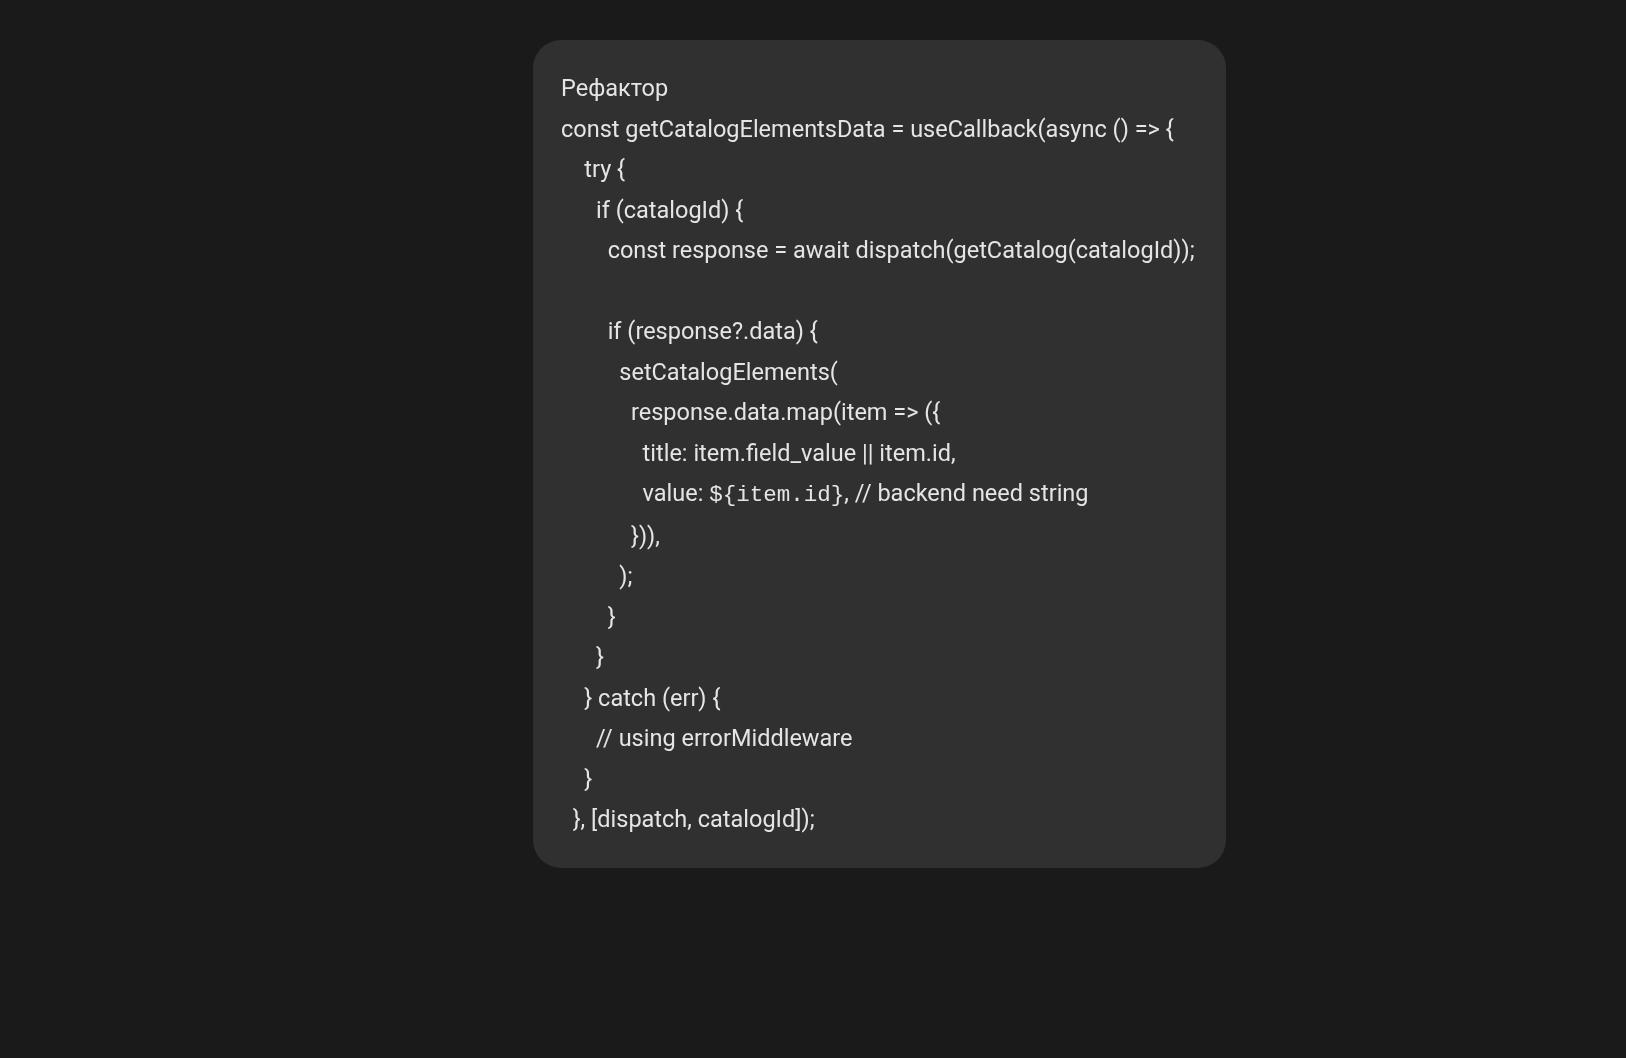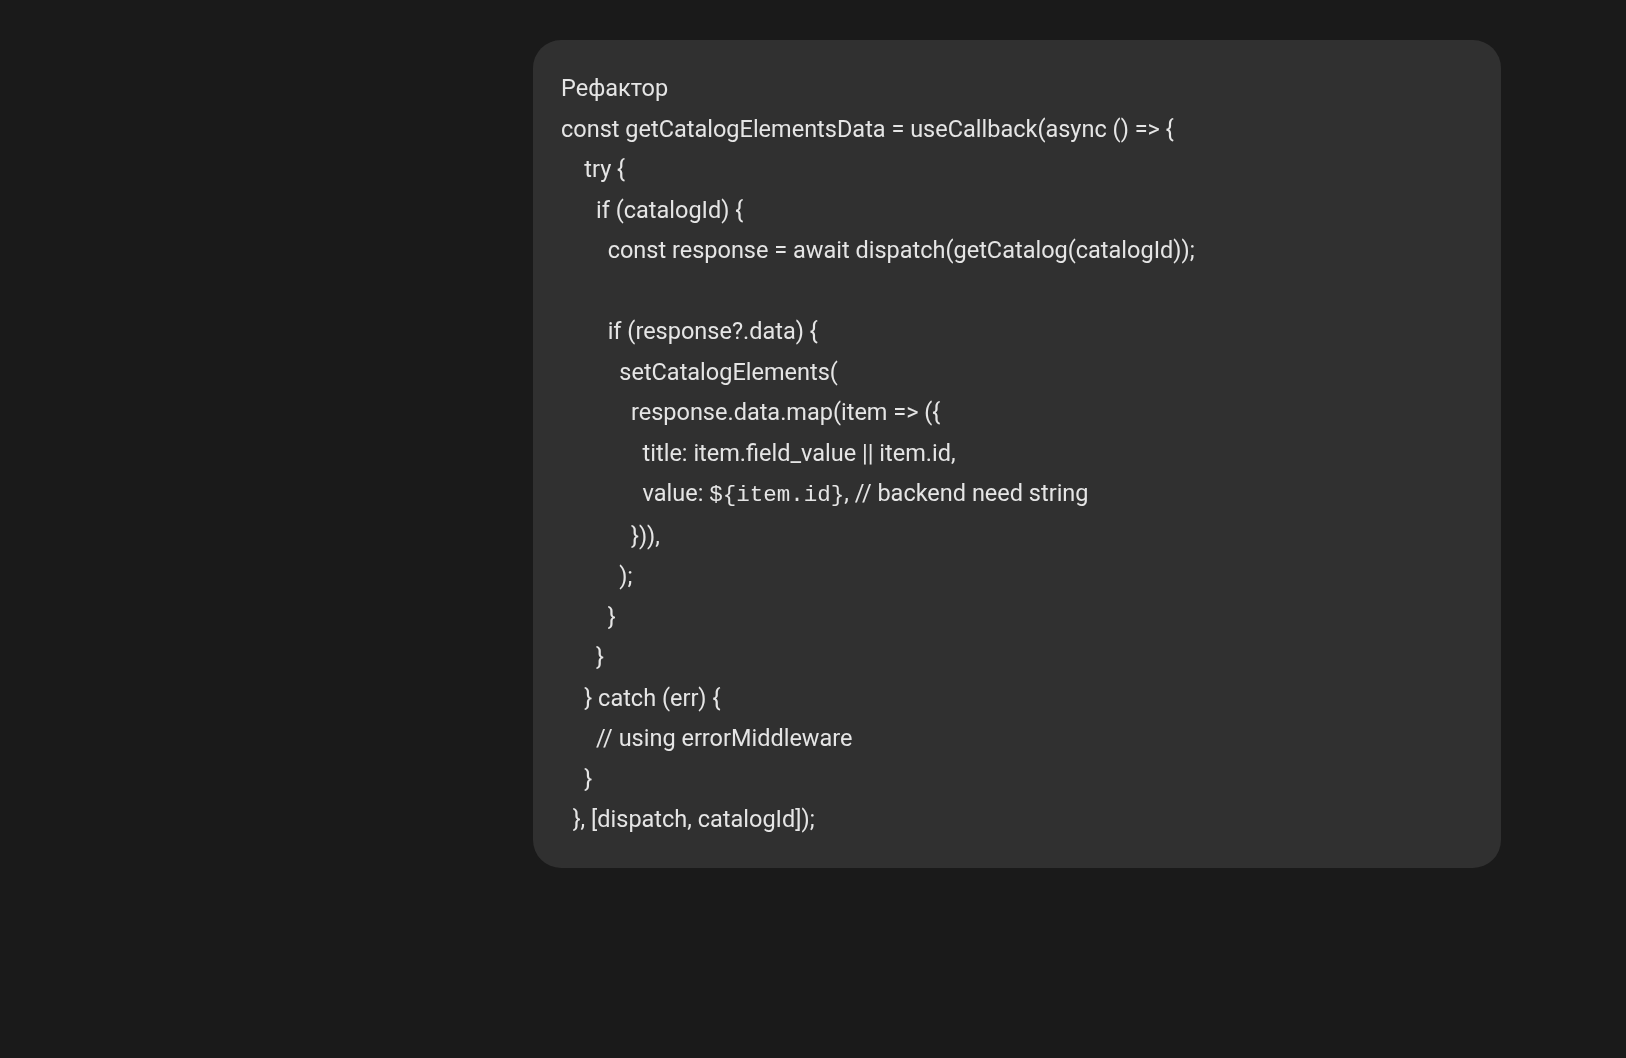--- a/index.html
+++ b/index.html
@@ -13,21 +13,21 @@
       width: 1626px;
       height: 1058px;
       font-family: -apple-system, BlinkMacSystemFont, "Segoe UI", Roboto, Helvetica, Arial, sans-serif;
       overflow: hidden;
     }
     
     .code-card {
       position: absolute;
       left: 533px;
       top: 40px;
-      width: 968px;
+      width: 693px;
       background-color: #303030;
       border-radius: 28px;
       padding: 28px 28px 28px 28px;
     }
     
     .code-text {
       color: #e5e5e5;
       font-size: 23.5px;
       line-height: 40.5px;
       font-weight: 400;

